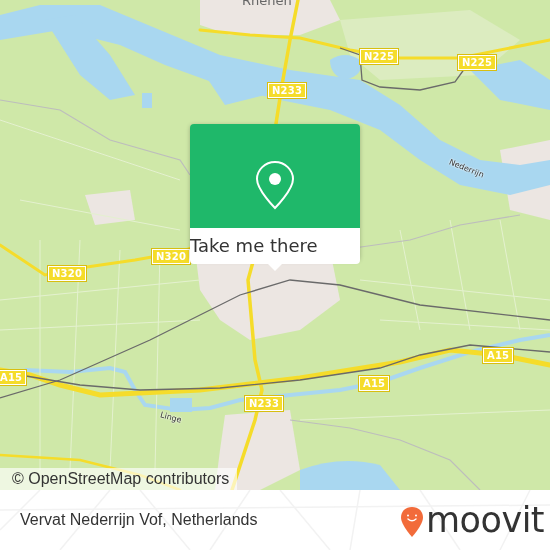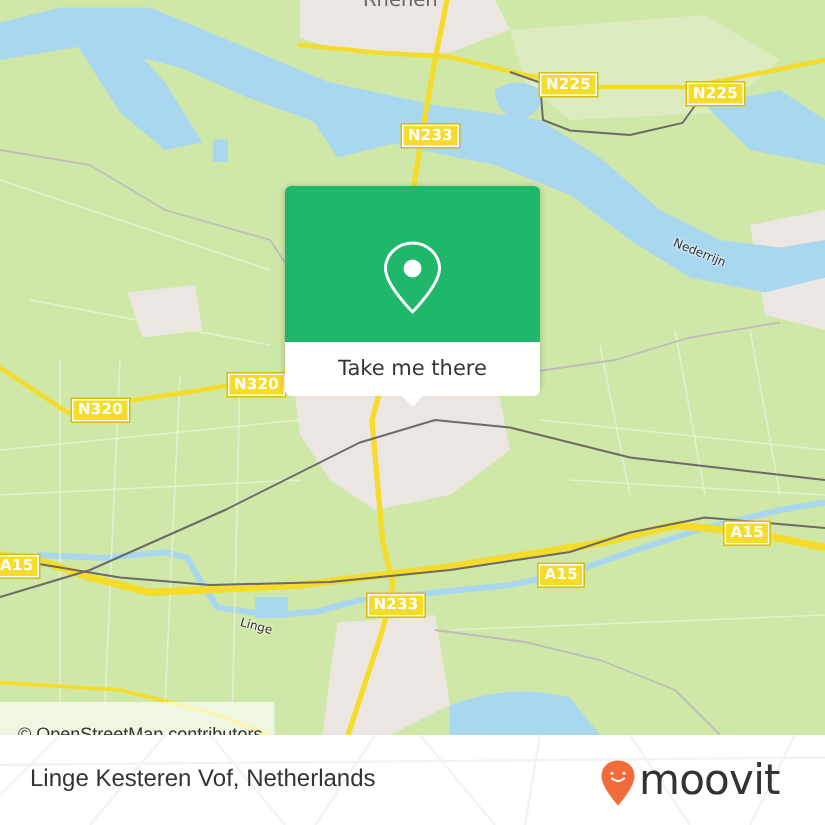--- a/index.html
+++ b/index.html
@@ -2,31 +2,31 @@
 <html><head>
   <meta charset="utf-8">
   <style>
     html, body { margin: 0; padding: 0; }
     body { width: 550px; height: 550px; overflow: hidden; background: #ffffff; font-family: "DejaVu Sans", sans-serif; position: relative; }
     #map { position: absolute; left: 0; top: 0; width: 550px; height: 490px; overflow: hidden; background: #86efac; }
     #map svg { position: absolute; left: 0; top: 0; }
     .road-label { position: absolute; background: #f5dc2a; border: 1.5px solid #ffffff; outline: 1px solid #d8be10; color: #ffffff; font-family: "DejaVu Sans", sans-serif; font-weight: bold; font-size: 10px; line-height: 13px; padding: 0 3px; letter-spacing: 0.2px; }
     .place-label { position: absolute; color: #666; font-family: "DejaVu Sans", sans-serif; font-size: 13px; }
     .water-label { position: absolute; color: #333; font-family: "DejaVu Sans", sans-serif; font-size: 8px; text-shadow: 0 0 2px #fff, 0 0 2px #fff; }
-    #attribution { position: absolute; left: 0; top: 468px; height: 22px; background: rgba(255,255,255,0.65); padding: 10px 8px 0 12px; font-family: "Liberation Sans", sans-serif; font-size: 12px; line-height: 22px; color: #333; }
+    #attribution { position: absolute; left: 0; top: 468px; height: 22px; background: rgba(255,255,255,0.65); padding: 0 8px 0 12px; font-family: "Liberation Sans", sans-serif; font-size: 16px; line-height: 22px; color: #333; }
     #popup { position: absolute; left: 190px; top: 124px; width: 170px; height: 136px; border-radius: 4px; overflow: visible; box-shadow: 0 1px 4px rgba(0,0,0,0.25); }
     #popup .head { position: absolute; left: 0; top: 0; width: 170px; height: 104px; background: #1fb86a; border-radius: 4px 4px 0 0; }
-    #popup .foot { position: absolute; left: 0; top: 104px; width: 170px; height: 36px; background: #ffffff; border-radius: 0 0 4px 4px; text-align: center; font-family: "DejaVu Sans", sans-serif; font-size: 14px; line-height: 36px; color: #333; cursor: pointer; }
+    #popup .foot { position: absolute; left: 0; top: 104px; width: 170px; height: 36px; background: #ffffff; border-radius: 0 0 4px 4px; text-align: left; font-family: "DejaVu Sans", sans-serif; font-size: 18px; line-height: 36px; color: #333; cursor: pointer; }
     #popup .tail { position: absolute; left: 77px; top: 139px; width: 0; height: 0; border-left: 8px solid transparent; border-right: 8px solid transparent; border-top: 8px solid #ffffff; }
     #popup .pin { position: absolute; left: 64px; top: 36px; }
     #footer { position: absolute; left: 0; top: 490px; width: 550px; height: 60px; background: #ffffff; overflow: hidden; }
     #footer svg.bg { position: absolute; left: 0; top: 0; }
     #place-name { position: absolute; left: 20px; top: 20px; font-family: "Liberation Sans", sans-serif; font-size: 16px; color: #333; line-height: 20px; }
     #moovit { position: absolute; left: 400px; top: 14px; height: 36px; }
-    #moovit .word { position: absolute; left: 26px; top: -2px; font-family: "DejaVu Sans", sans-serif; font-size: 28px; color: #333; letter-spacing: -0.5px; line-height: 36px; }
+    #moovit .word { position: absolute; left: 26px; top: -2px; font-family: "DejaVu Sans", sans-serif; font-size: 35px; color: #333; letter-spacing: -0.5px; line-height: 36px; }
   </style>
 </head>
 <body>
 
 <div id="map">
   <svg width="550" height="490" viewBox="0 0 550 490">
 
     <rect x="0" y="0" width="550" height="490" fill="#cfe8a8"></rect>
 
     <path d="M200,0 L330,0 L340,20 L300,35 L230,35 L200,25 Z" fill="#ece6e2"></path>
@@ -122,21 +122,21 @@
         <path d="M60,60 L110,0"></path>
         <path d="M140,0 L190,60"></path>
       <path d="M210,60 L250,0"></path>
         <path d="M280,0 L330,60"></path>
         <path d="M350,60 L360,0"></path>
       <path d="M420,0 L460,60"></path>
         <path d="M500,60 L530,0"></path>
         <path d="M0,20 L550,15"></path>
     </g>
   </svg>
-  <div id="place-name">Linge Kesteren Vof, Netherlands</div>
+  <div id="place-name">Vervat Nederrijn Vof, Netherlands</div>
   <div id="moovit">
     <svg width="24" height="32" viewBox="0 0 24 32" style="position:absolute; left:0; top:2px;">
       <path d="M12,1 C5.5,1 1,5.5 1,11.5 C1,19 12,31 12,31 C12,31 23,19 23,11.5 C23,5.5 18.5,1 12,1 Z" fill="#f26b3a"></path>
       <circle cx="8" cy="9.5" r="1" fill="#fff"></circle>
       <circle cx="16" cy="9.5" r="1" fill="#fff"></circle>
       <path d="M8,13 Q12,16.5 16,13" stroke="#fff" stroke-width="1.4" fill="none" stroke-linecap="round"></path>
     </svg>
     <span class="word">moovit</span>
   </div>
 </div>

